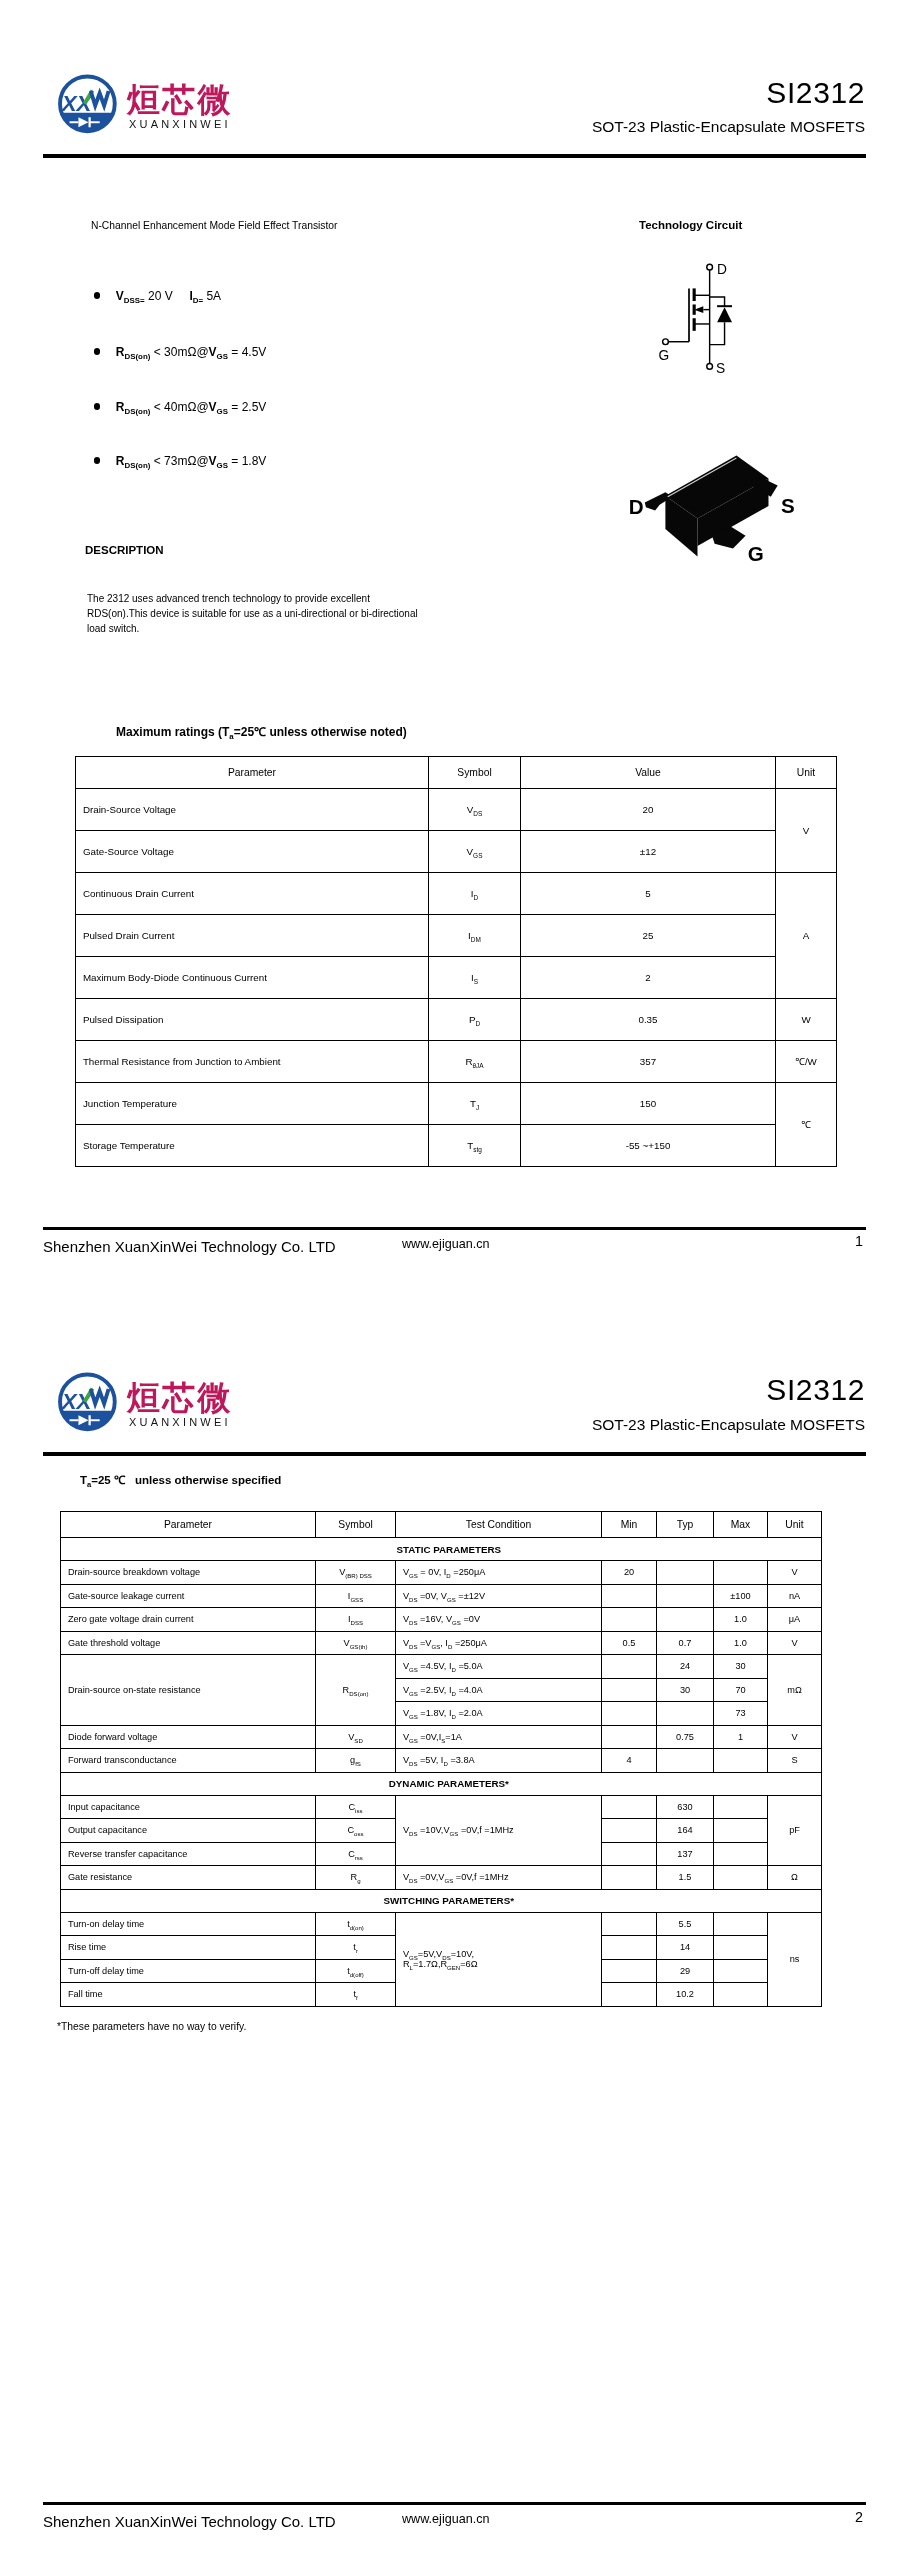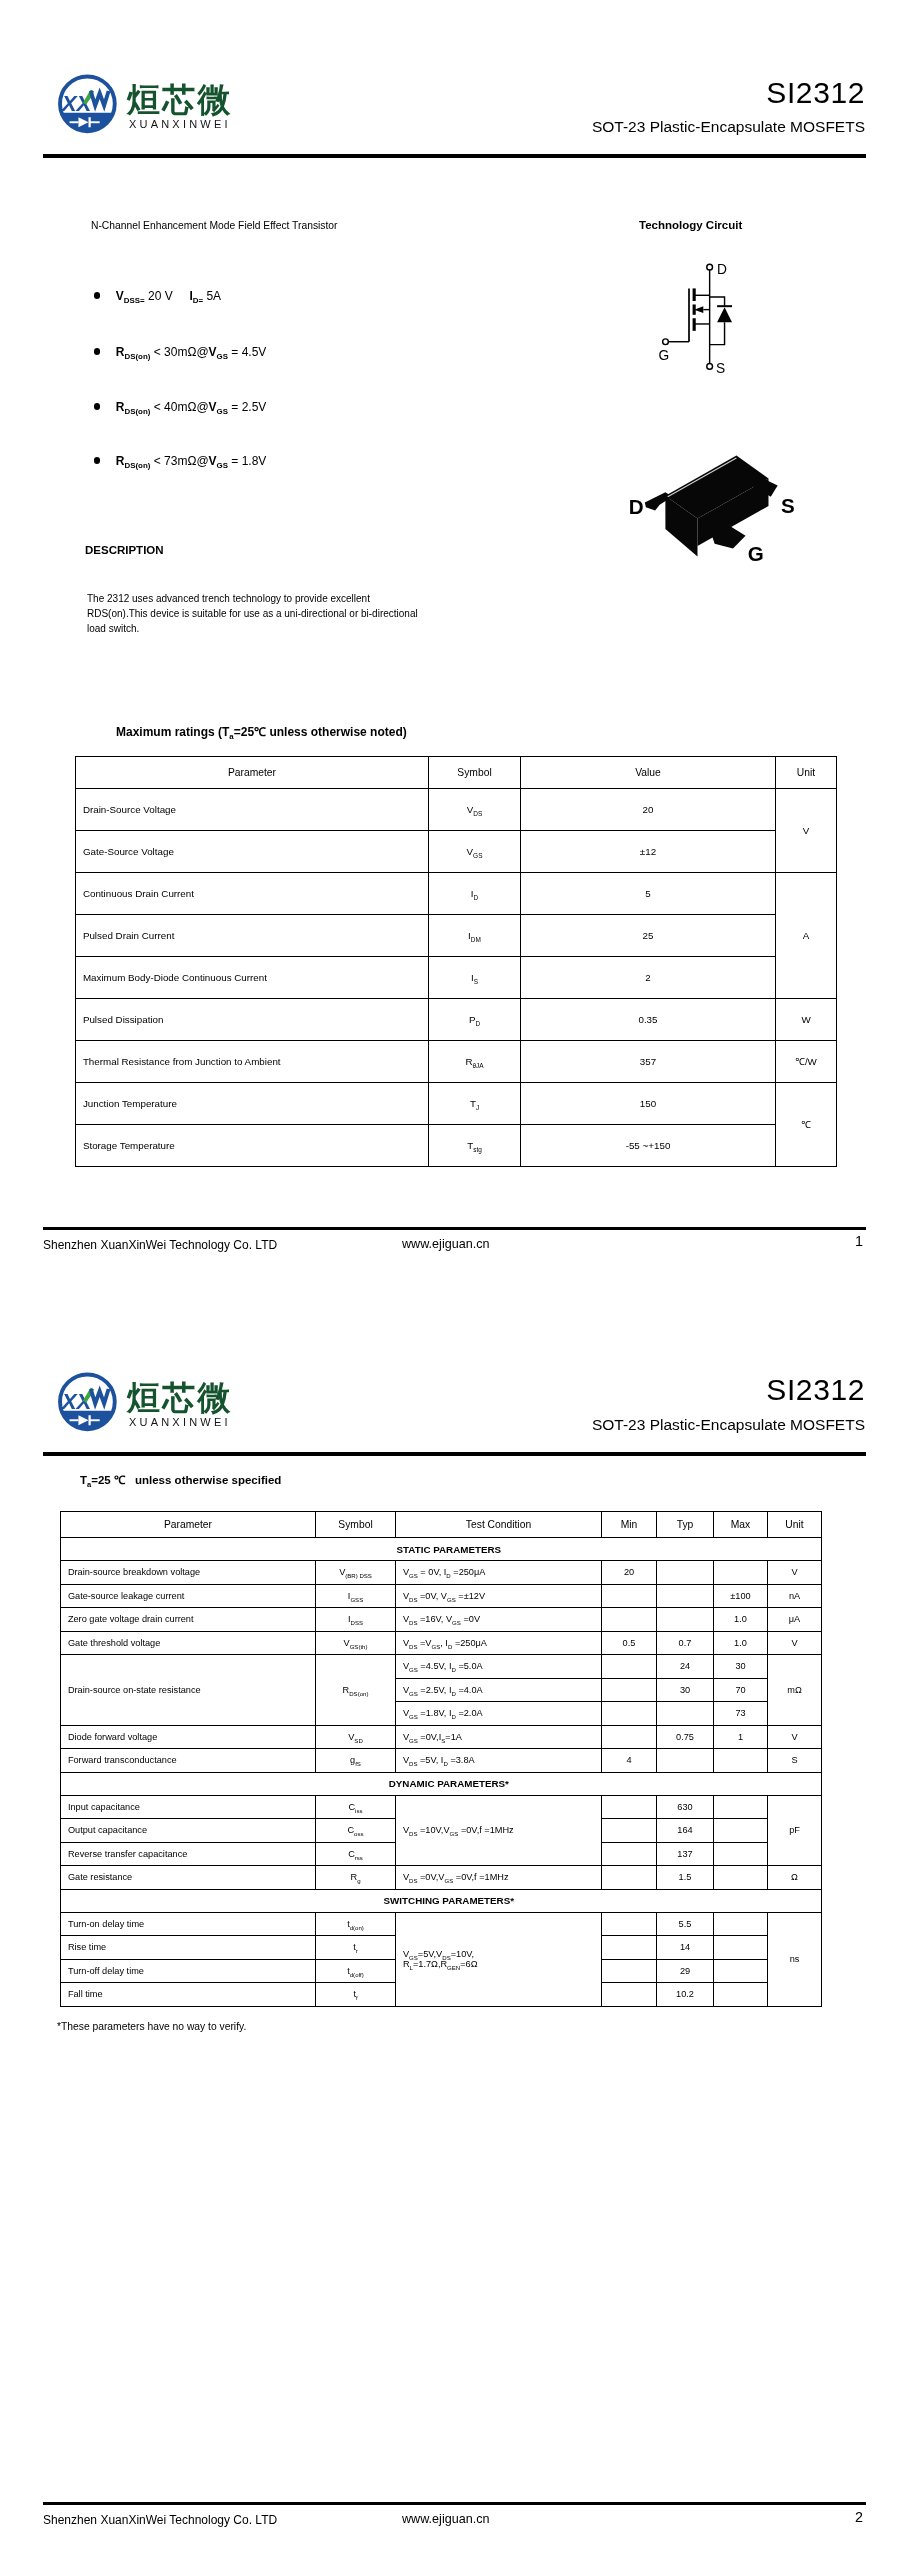--- a/index.html
+++ b/index.html
@@ -8,38 +8,38 @@
     font-family:"Liberation Sans", sans-serif;color:#000;
     -webkit-font-smoothing:antialiased;
   }
   .abs{position:absolute;}
   sub{font-size:66%;line-height:0;}
   .b{font-weight:bold;}
   .rule{position:absolute;left:43px;width:823px;height:4px;background:#000;}
   .rule-thin{position:absolute;left:43px;width:823px;height:3.4px;background:#000;}
   .doc-title{position:absolute;right:45px;text-align:right;font-size:30px;letter-spacing:0.6px;}
   .doc-subtitle{position:absolute;right:45px;text-align:center;font-size:15.5px;}
-  .cn-logo{font-size:33px;font-weight:600;color:#14532d;letter-spacing:2.3px;}
+  .cn-logo{font-size:33px;font-weight:600;color:#be185d;letter-spacing:2.3px;}
   .en-logo{font-size:11px;color:#151515;letter-spacing:3.2px;}
   .feature{position:absolute;left:94px;font-size:12px;display:flex;align-items:center;height:17px;}
   .feature .dot{width:6.3px;height:6.3px;border-radius:50%;background:#000;margin-right:15.5px;flex:none;}
   .sect-head{font-weight:bold;font-size:11.5px;padding-left:36px;}
   .desc-line{font-size:10px;line-height:15px;}
   table{border-collapse:collapse;width:100%;table-layout:fixed;}
   .t1,.t2{border:1.1px solid #000;}
   td,th{border:0.6px solid #000;padding:0 3.4px;text-align:center;vertical-align:middle;overflow:hidden;}
   th{font-weight:normal;font-size:10.3px;border-bottom:1.1px solid #000;}
   .t1 td{font-size:9.8px;}
   .t2 td{font-size:9.2px;}
   .t1 tr{height:42px;} .t1 tr.hdr{height:32px;}
   .t2 tr{height:23.5px;} .t2 tr.hdr{height:26px;} .t2 tr.sec{height:23px;}
   td.pl{text-align:left;padding-left:6.9px;}
   tr.sec td{font-weight:bold;text-align:center;padding-left:19px;font-size:9.8px;
             border-top:1.1px solid #000;border-bottom:1.1px solid #000;}
-  .footer-company{position:absolute;left:43px;font-size:12px;}
+  .footer-company{position:absolute;left:43px;font-size:15px;}
   .footer-site{position:absolute;left:402px;font-size:12.6px;}
   .footer-page{position:absolute;right:47px;font-size:14.3px;}
   svg text{font-family:"Liberation Sans",sans-serif;}
 </style>
 </head>
 <body>
 
 <div>
 
   <svg class="abs" style="left:55px;top:72px" width="67" height="67" viewBox="0 0 120 120">

